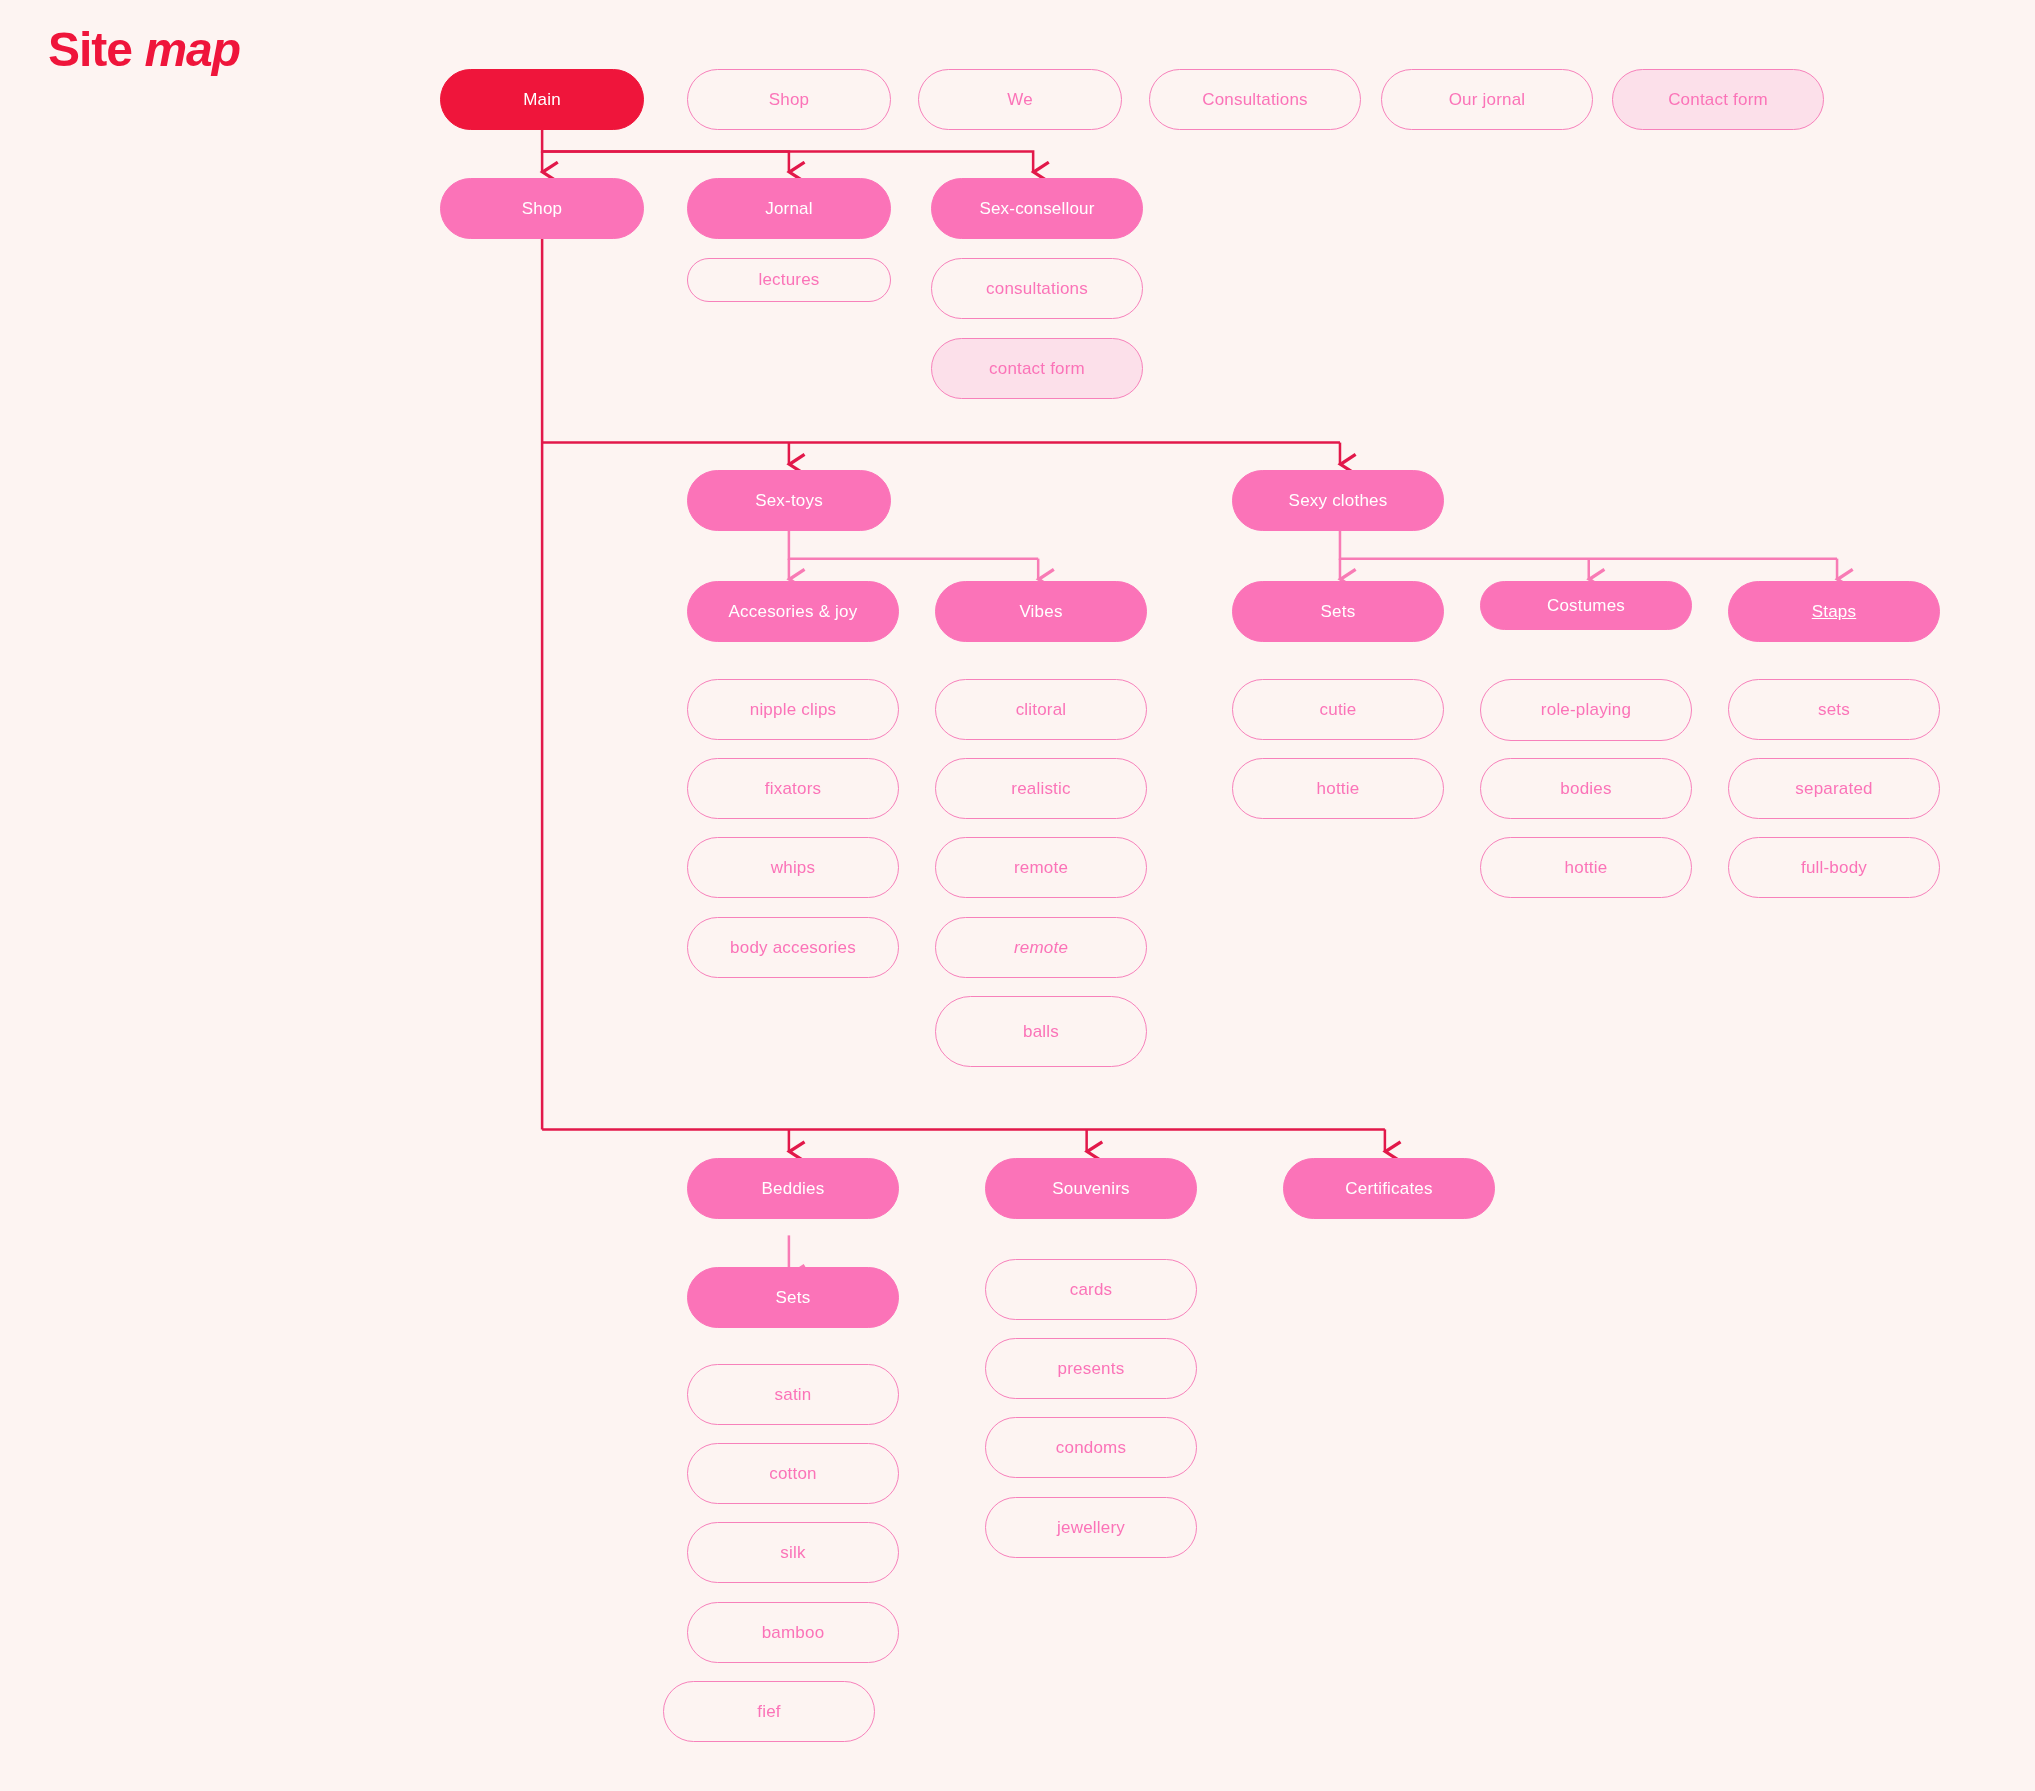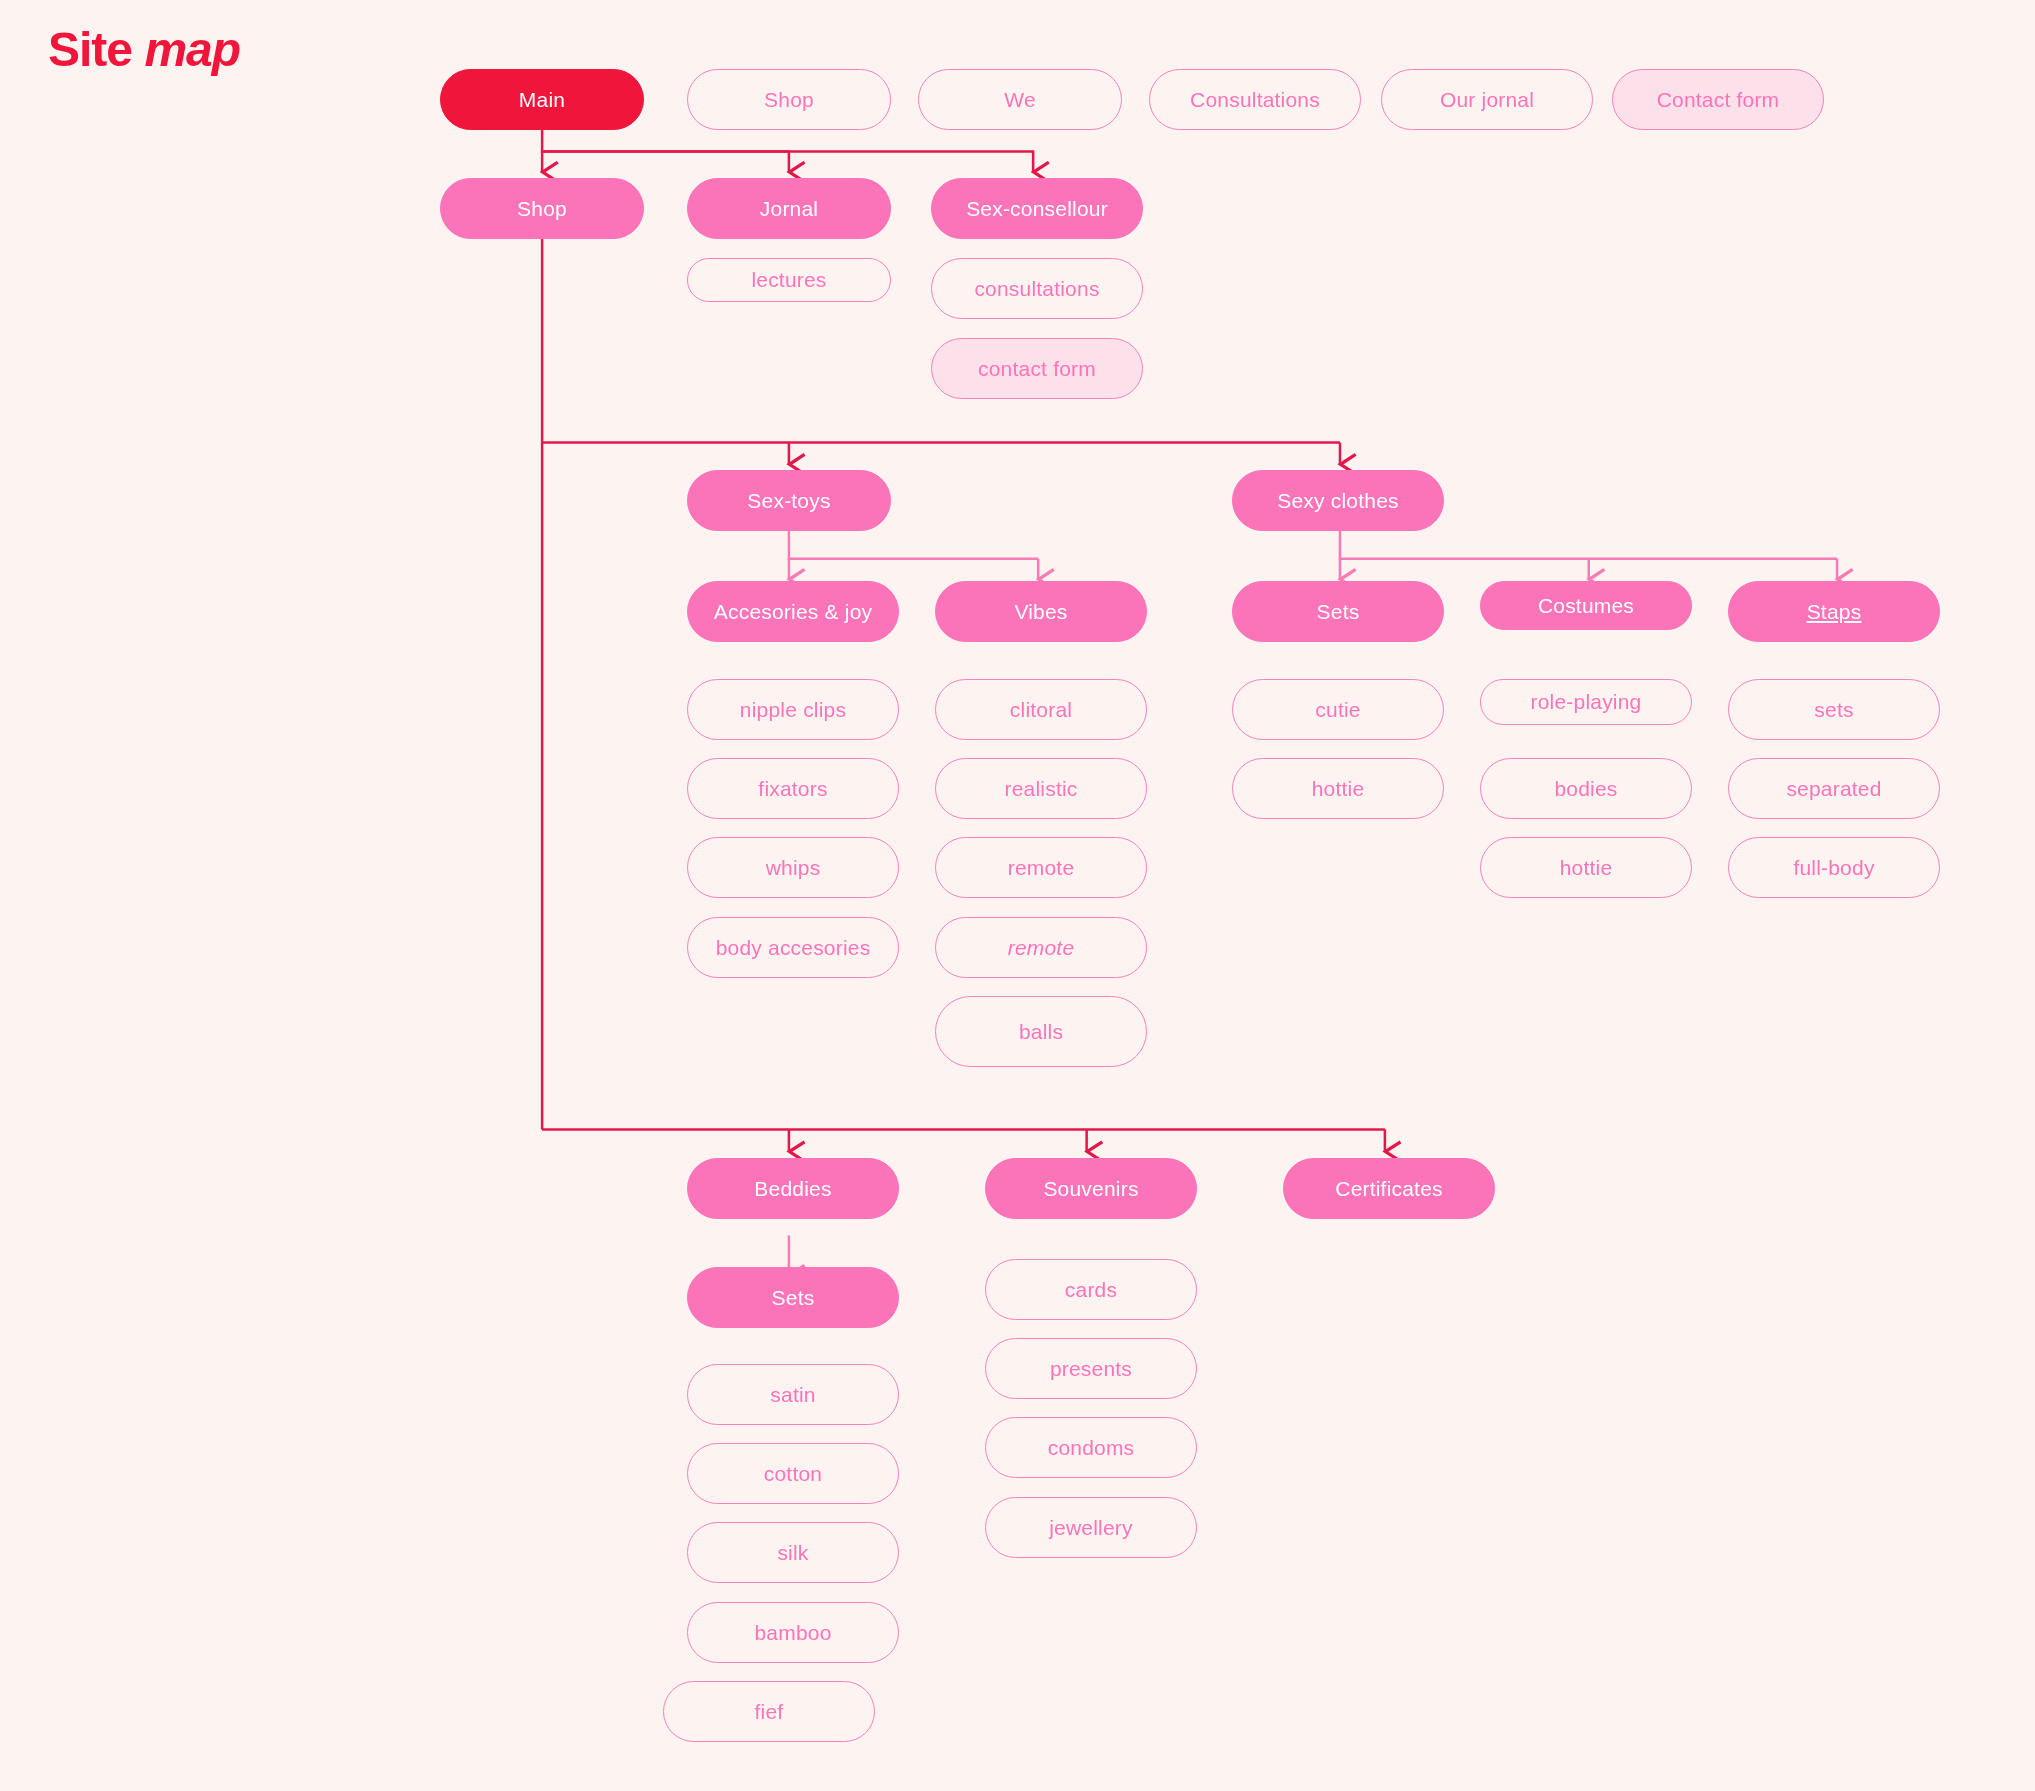--- a/index.html
+++ b/index.html
@@ -38,21 +38,21 @@
   .title .reg { font-weight: 700; }
   .title .ital { font-weight: 700; font-style: italic; }
 
   .node {
     position: absolute;
     display: flex;
     align-items: center;
     justify-content: center;
     box-sizing: border-box;
     border-radius: 504px;
-    font-size: 21px;
+    font-size: 17px;
     letter-spacing: 0.2px;
     white-space: nowrap;
     text-align: center;
   }
   
   .v-root {
     background: #ef153b;
     color: #ffffff;
     border: 1px solid #ef153b;
   }
@@ -166,21 +166,21 @@
 
   <div class="node v-outline" style="left:935px; top:679px; width:212px; height:61px;">clitoral</div>
   <div class="node v-outline" style="left:935px; top:758px; width:212px; height:61px;">realistic</div>
   <div class="node v-outline" style="left:935px; top:837px; width:212px; height:61px;">remote</div>
   <div class="node v-outline" style="left:935px; top:917px; width:212px; height:61px;font-style:italic;">remote</div>
   <div class="node v-outline" style="left:935px; top:996px; width:212px; height:71px;">balls</div>
 
   <div class="node v-outline" style="left:1232px; top:679px; width:212px; height:61px;">cutie</div>
   <div class="node v-outline" style="left:1232px; top:758px; width:212px; height:61px;">hottie</div>
 
-  <div class="node v-outline" style="left:1480px; top:679px; width:212px; height:46px;">role-playing</div>
+  <div class="node v-outline" style="left:1480px; top:679px; width:212px; height:62px;">role-playing</div>
   <div class="node v-outline" style="left:1480px; top:758px; width:212px; height:61px;">bodies</div>
   <div class="node v-outline" style="left:1480px; top:837px; width:212px; height:61px;">hottie</div>
 
   <div class="node v-outline" style="left:1728px; top:679px; width:212px; height:61px;">sets</div>
   <div class="node v-outline" style="left:1728px; top:758px; width:212px; height:61px;">separated</div>
   <div class="node v-outline" style="left:1728px; top:837px; width:212px; height:61px;">full-body</div>
 
   <div class="node v-filled" style="left:687px; top:1158px; width:212px; height:61px;">Beddies</div>
   <div class="node v-filled" style="left:985px; top:1158px; width:212px; height:61px;">Souvenirs</div>
   <div class="node v-filled" style="left:1283px; top:1158px; width:212px; height:61px;">Certificates</div>

